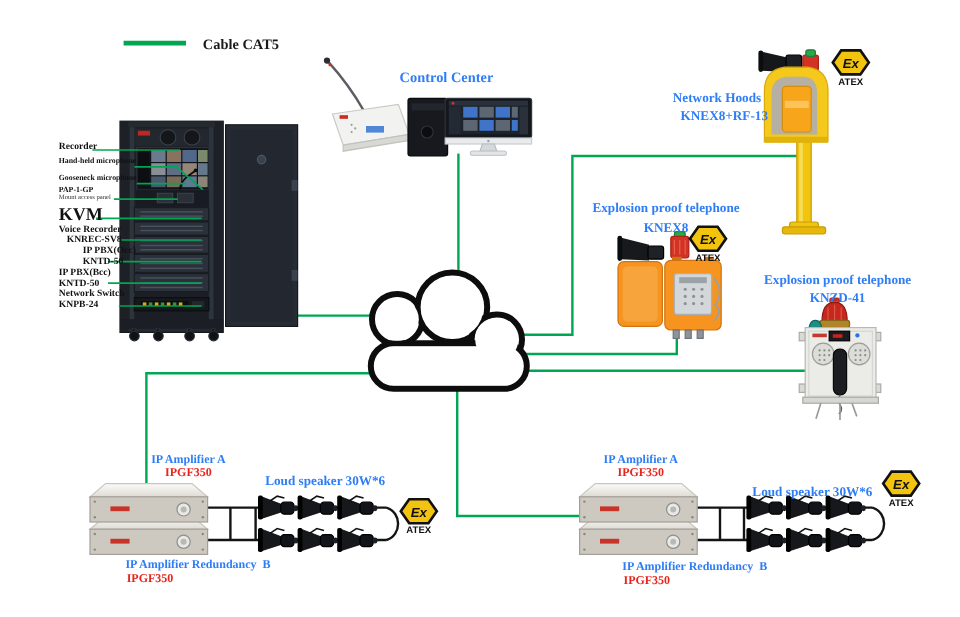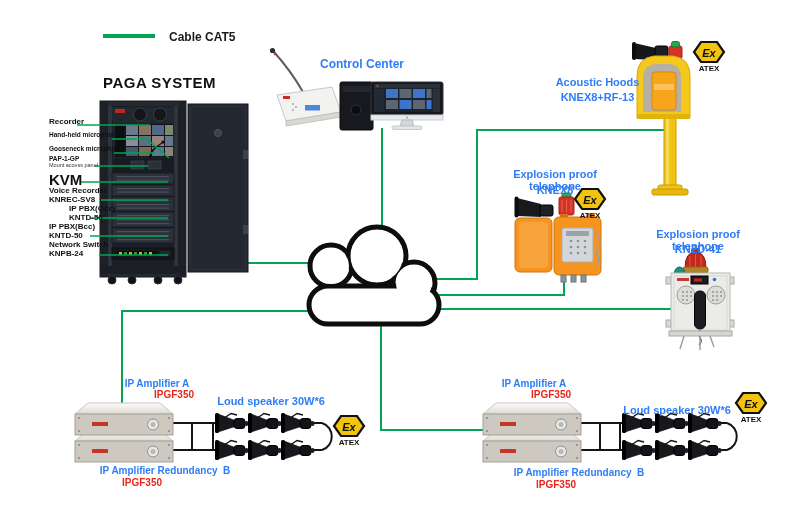--- a/index.html
+++ b/index.html
@@ -1,21 +1,21 @@
 <!DOCTYPE html>
 <html><head>
 <meta charset="utf-8">
 <style>
   html,body{margin:0;padding:0;background:#fff;}
   .canvas{position:relative;width:800px;height:514px;background:#ffffff;overflow:hidden;
           font-family:"Liberation Sans", sans-serif;}
   .layer{position:absolute;left:0;top:0;width:800px;height:514px;}
-  .lbl{position:absolute;color:#111;}
+  .lbl{position:absolute;color:#111;font-family:Liberation Serif, serif;}
   .blue{color:#2e7df6;font-weight:bold;}
-  .red{color:#e8251c;font-weight:bold;margin-left:17px;}
+  .red{color:#e8251c;font-weight:bold;}
   .ctr{text-align:center;}
   .pre{white-space:pre;margin-left:40px;}
   .legend-label{left:169px;top:30px;font-size:12px;font-weight:600;color:#1a1a1a;}
   .paga-title{left:103px;top:74px;font-size:15px;font-weight:bold;letter-spacing:.5px;}
   .rl{left:49px;font-weight:bold;line-height:1.15;color:#111;}
   .cloud-text{left:330px;top:265px;width:86px;text-align:center;font-size:13px;line-height:14px;color:#111;}
   .t11{font-size:11px;}
   .t10{font-size:10px;}
   .t12{font-size:12px;}
 </style>
@@ -420,52 +420,51 @@
       <path d="M80,182 H168"></path>
       <path d="M101,200 H168"></path>
       <path d="M90,218 H168"></path>
       <path d="M90,236 H168"></path>
       <path d="M99,255 H168"></path>
     </g>
   </svg>
 
   <div class="layer">
     <div class="lbl legend-label">Cable CAT5</div>
-    <div class="lbl paga-title">PAGA SYSTEM</div>
 
     <div class="lbl rl" style="top:117px;font-size:8px;">Recorder</div>
     <div class="lbl rl" style="top:131px;font-size:6.5px;">Hand-held microphone</div>
     <div class="lbl rl" style="top:145px;font-size:6.5px;">Gooseneck microphone</div>
     <div class="lbl rl" style="top:155px;font-size:6.5px;">
       <div>PAP-1-GP</div>
       <div style="font-weight:400;font-size:5.5px;color:#333;">Mount access panel</div>
     </div>
     <div class="lbl rl" style="top:171px;font-size:15px;">KVM</div>
-    <div class="lbl rl" style="top:186px;font-size:8px;">
+    <div class="lbl rl" style="top:186px;font-size:8px;text-align:right;">
       <div>Voice Recorder</div>
       <div>KNREC-SV8</div>
     </div>
     <div class="lbl rl" style="top:204px;font-size:8px;margin-left:20px;">
       <div>IP PBX(Occ)</div>
       <div>KNTD-50</div>
     </div>
     <div class="lbl rl" style="top:222px;font-size:8px;">
       <div>IP PBX(Bcc)</div>
       <div>KNTD-50</div>
     </div>
     <div class="lbl rl" style="top:240px;font-size:8px;">
       <div>Network Switch</div>
       <div>KNPB-24</div>
     </div>
 
-    <div class="lbl blue t12" style="left:320px;top:57px;">Control Center</div>
-
-
-    <div class="lbl blue t11 ctr" style="left:555px;top:76px;width:85px;">Acoustic Hoods</div>
-    <div class="lbl blue t11 ctr" style="left:555px;top:91px;width:85px;">KNEX8+RF-13</div>
+    <div class="lbl blue t12" style="left:333px;top:57px;">Control Center</div>
+
+
+    <div class="lbl blue t11 ctr" style="left:555px;top:76px;width:85px;">Network Hoods</div>
+    <div class="lbl blue t11 ctr" style="left:555px;top:91px;width:85px;text-align:right;">KNEX8+RF-13</div>
 
     <div class="lbl blue t11 ctr" style="left:490px;top:168px;width:130px;">Explosion proof telephone</div>
     <div class="lbl blue t11 ctr" style="left:490px;top:184px;width:130px;">KNEX8</div>
 
     <div class="lbl blue t11 ctr" style="left:633px;top:228px;width:130px;">Explosion proof telephone</div>
     <div class="lbl blue t11 ctr" style="left:633px;top:243px;width:130px;">KNZD-41</div>
 
     <div class="lbl blue t10 ctr" style="left:97px;top:378px;width:120px;">IP Amplifier A</div>
     <div class="lbl red t10 ctr" style="left:97px;top:389px;width:120px;">IPGF350</div>
     <div class="lbl blue t10 ctr pre" style="left:55px;top:465px;width:140px;">IP Amplifier Redundancy  B</div>

